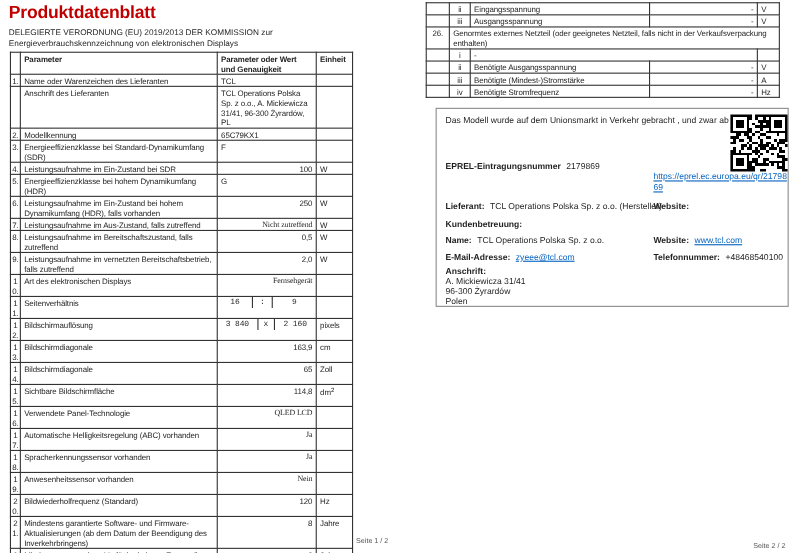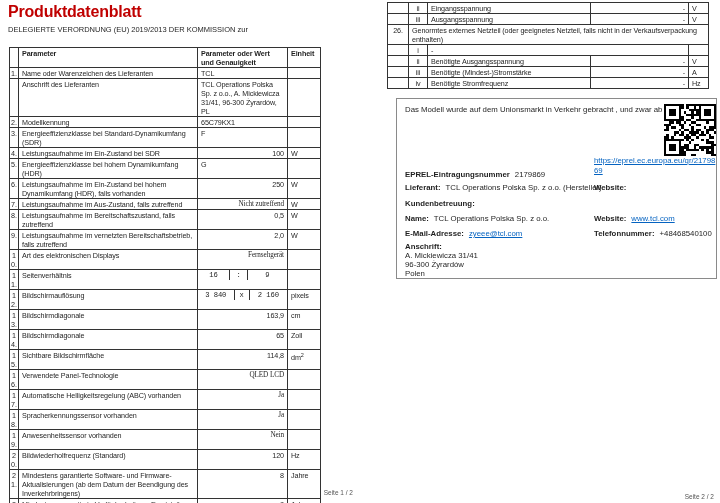--- a/index.html
+++ b/index.html
@@ -51,40 +51,41 @@
     border:1px solid #8a8a8a; font-size:7.8px; line-height:9.5px;
   }
   #infobox .line { position:absolute; white-space:nowrap; }
   #infobox b { font-weight:bold; }
   #infobox .v { margin-left:5px; }
   .market { left:8px; top:6px; width:308px; overflow:hidden; }
   #qr {
     position:absolute; left:267px; top:5px; width:52px; height:52px;
     background:#fff;
   }
-  .eprel   { left:8px;   top:71px; }
+  .eprel   { left:8px;   top:48px; }
   .eprelink{ position:absolute; left:197px; top:57px; width:124px;
              word-break:break-all; white-space:normal; line-height:9.5px; }
   a.lnk { color:#0563C1; text-decoration:underline; cursor:pointer; }
   .supplier{ left:8px;   top:84px; }
   .web1    { left:197px; top:84px; }
   .support { left:8px;   top:100px; }
   .nameln  { left:8px;   top:115px; }
   .web2    { left:197px; top:115px; }
   .emailln { left:8px;   top:130px; }
   .phoneln { left:197px; top:130px; }
   .addr    { position:absolute; left:8px; top:143px; line-height:9px; white-space:nowrap; }
 </style>
 </head>
 <body>
 
 <div class="page" id="p1">
   <div class="title">Produktdatenblatt</div>
   <div class="subtitle">
     <div>DELEGIERTE VERORDNUNG (EU) 2019/2013 DER KOMMISSION zur</div>
+    <div>Energieverbrauchskennzeichnung von elektronischen Displays</div>
   </div>
 
   <table id="t1">
     <colgroup>
         <col style="width:9px">
         <col style="width:179px">
         <col style="width:90px">
         <col style="width:33px">
       </colgroup>
     <tbody>

